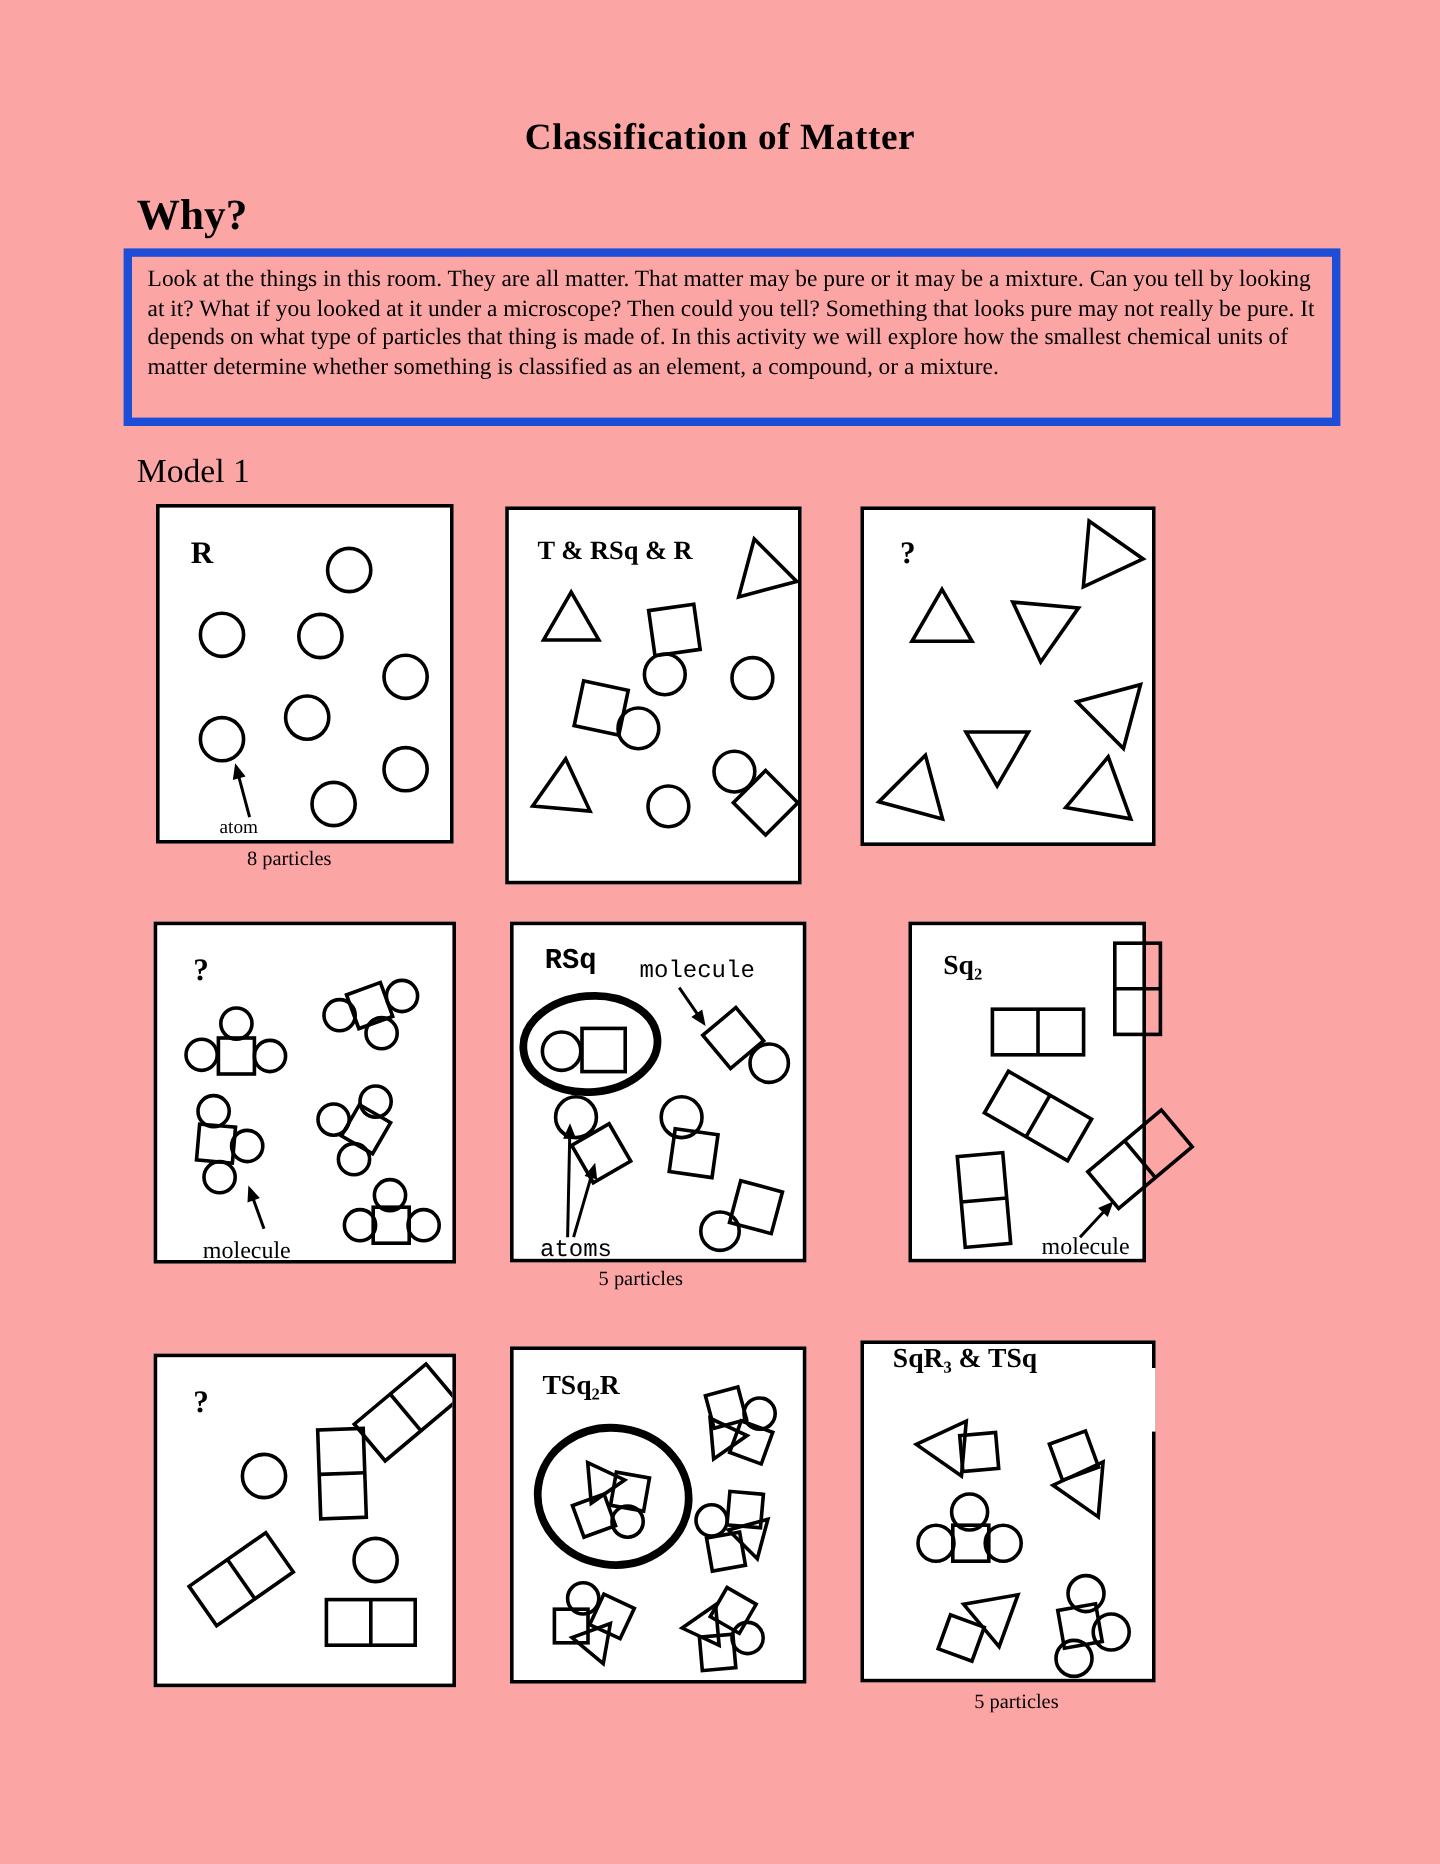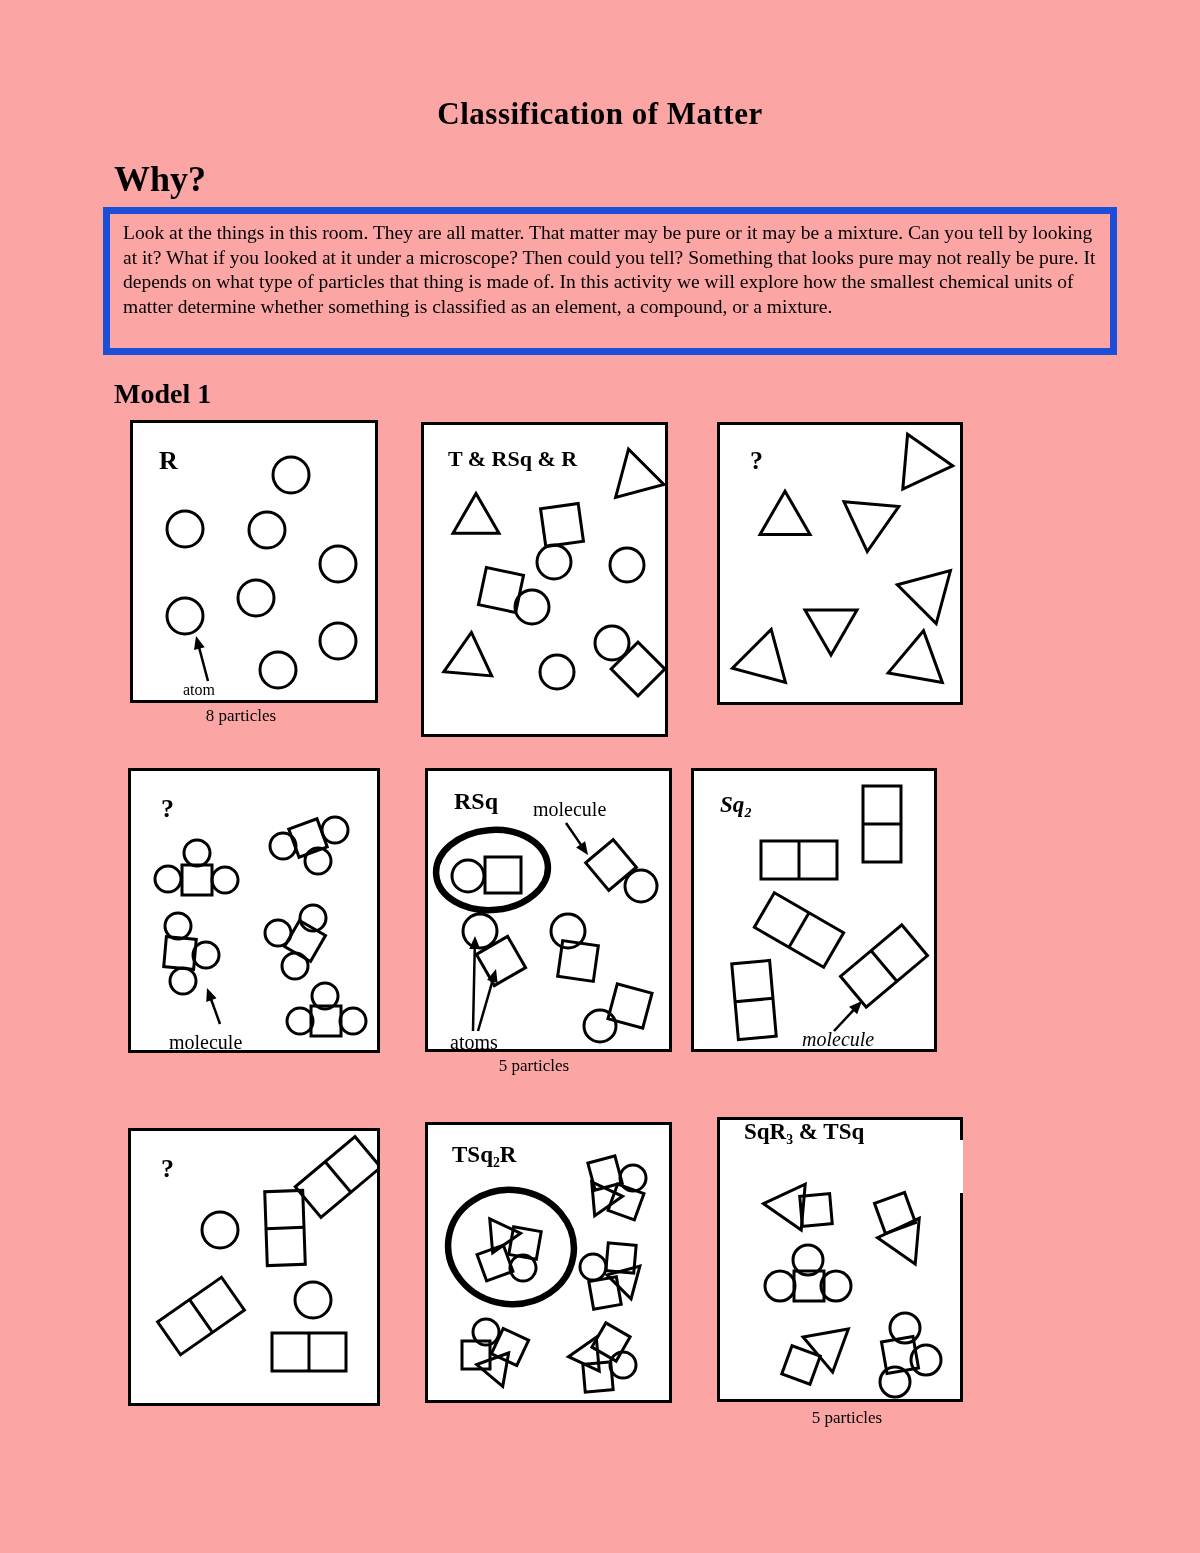--- a/index.html
+++ b/index.html
@@ -5,21 +5,21 @@
   html,body{margin:0;padding:0;background:#fff;}
   .page{position:relative;width:1200px;height:1553px;background:#fca5a5;overflow:hidden;
         font-family:"Liberation Serif","DejaVu Serif",serif;color:#000;}
   .title{position:absolute;top:96px;left:0;width:100%;text-align:center;
          font-size:31px;font-weight:bold;letter-spacing:.5px;}
   .subtitle{position:absolute;top:138px;left:0;width:100%;text-align:center;font-size:21px;}
   .why-h{position:absolute;top:158px;left:114px;font-size:36px;font-weight:bold;}
   .why-box{position:absolute;left:103px;top:207px;width:1014px;height:148px;
            border:7px solid #1d4ed8;box-sizing:border-box;padding:7px 13px;
            font-size:19.5px;line-height:1.26;}
-  .model-h{position:absolute;left:114px;top:378px;font-size:28px;font-weight:bold;}
+  .model-h{position:absolute;left:114px;top:378px;font-size:28px;font-weight:normal;}
   .mbox{position:absolute;border:3px solid #000;box-sizing:border-box;background:#fff;}
   .mbox svg{position:absolute;left:0;top:0;}
   .btext{position:absolute;white-space:nowrap;line-height:1.05;}
   .bold{font-weight:bold;}
   .caption{position:absolute;transform:translateX(-50%);font-size:17px;white-space:nowrap;}
   .gapR{position:absolute;background:#fff;}
 </style>
 </head>
 <body>
 
@@ -100,21 +100,21 @@
           <circle cx="169" cy="250" r="13" fill="none" stroke="#000" stroke-width="3"></circle>
           <circle cx="222" cy="250" r="13" fill="none" stroke="#000" stroke-width="3"></circle>
           <g>
             <line x1="89" y1="253" x2="79.05680017399801" y2="225.46498509722525" stroke="#000" stroke-width="2.5"></line>
             <polygon fill="#000" points="76,217 85.58842447741256,227.35915614521548 75.24233158080392,231.09524524676863"></polygon>
           </g>
         </svg>
         <div class="btext bold" style="left: 30px; top: 24px; font-size: 26px;">?</div>
         <div class="btext" style="left: 38px; top: 261px; font-size: 20px;">molecule</div>
       </div>
-      <div class="mbox" style="left: 425px; top: 768px; width: 247px; height: 284px;">
+      <div class="mbox" style="left: 425px; top: 768px; width: 247px; height: 284px; font-family: Liberation Mono, monospace;">
         <svg width="241" height="278" viewBox="0 0 241 278">
           <ellipse cx="64" cy="99" rx="56" ry="40" fill="none" stroke="#000" stroke-width="6.5" transform="rotate(-5 64 99)"></ellipse>
           <circle cx="40" cy="105" r="16" fill="none" stroke="#000" stroke-width="3"></circle>
           <rect x="57" y="86" width="36" height="36" fill="none" stroke="#000" stroke-width="3" transform="rotate(0 75 104)"></rect>
           <rect x="165" y="76" width="36" height="36" fill="none" stroke="#000" stroke-width="3" transform="rotate(-40 183 94)"></rect>
           <circle cx="213" cy="115" r="16" fill="none" stroke="#000" stroke-width="3"></circle>
           <circle cx="52" cy="160" r="17" fill="none" stroke="#000" stroke-width="3"></circle>
           <rect x="55" y="172" width="36" height="36" fill="none" stroke="#000" stroke-width="3" transform="rotate(-30 73 190)"></rect>
           <circle cx="140" cy="160" r="17" fill="none" stroke="#000" stroke-width="3"></circle>
           <rect x="132" y="172" width="36" height="36" fill="none" stroke="#000" stroke-width="3" transform="rotate(8 150 190)"></rect>
@@ -130,21 +130,21 @@
           </g>
           <g>
             <line x1="50" y1="260" x2="65.4907082462244" y2="206.64311604078262" stroke="#000" stroke-width="2.5"></line>
             <polygon fill="#000" points="68,198 69.65737171391352,212.01795701954885 59.09356321962365,208.95104487604536"></polygon>
           </g>
         </svg>
         <div class="btext bold" style="left: 26px; top: 18px; font-size: 24px;">RSq</div>
         <div class="btext" style="left: 105px; top: 28px; font-size: 20px;">molecule</div>
         <div class="btext" style="left: 22px; top: 261px; font-size: 20px;">atoms</div>
       </div>
-      <div class="mbox" style="left: 691px; top: 768px; width: 246px; height: 284px; font-style: italic;">
+      <div class="mbox" style="left: 757px; top: 768px; width: 198px; height: 284px;">
         <svg width="240" height="278" viewBox="0 0 240 278">
           <g transform="rotate(90 188 53)">
             <rect x="150" y="34" width="76" height="38" fill="none" stroke="#000" stroke-width="3"></rect>
             <line x1="188" y1="34" x2="188" y2="72" stroke="#000" stroke-width="3"></line>
           </g>
           <g transform="rotate(0 105 89)">
             <rect x="67" y="70" width="76" height="38" fill="none" stroke="#000" stroke-width="3"></rect>
             <line x1="105" y1="70" x2="105" y2="108" stroke="#000" stroke-width="3"></line>
           </g>
           <g transform="rotate(30 105 159)">

